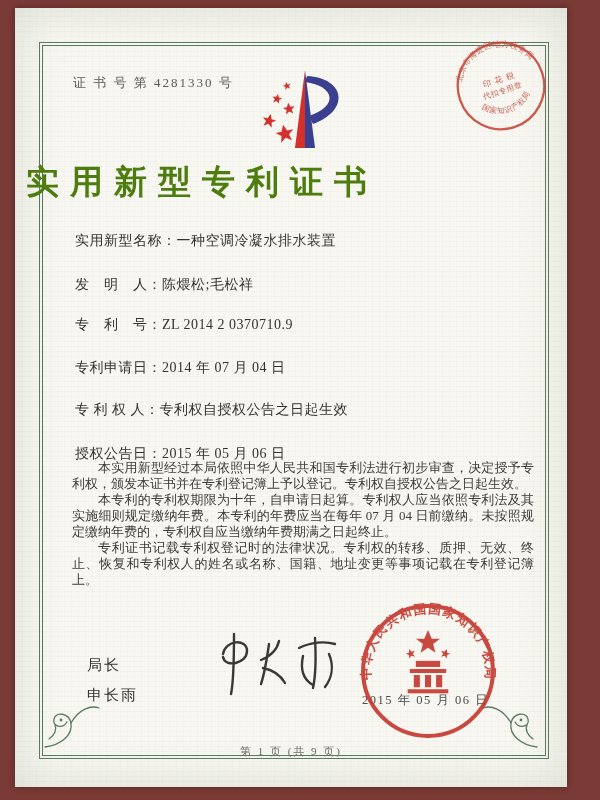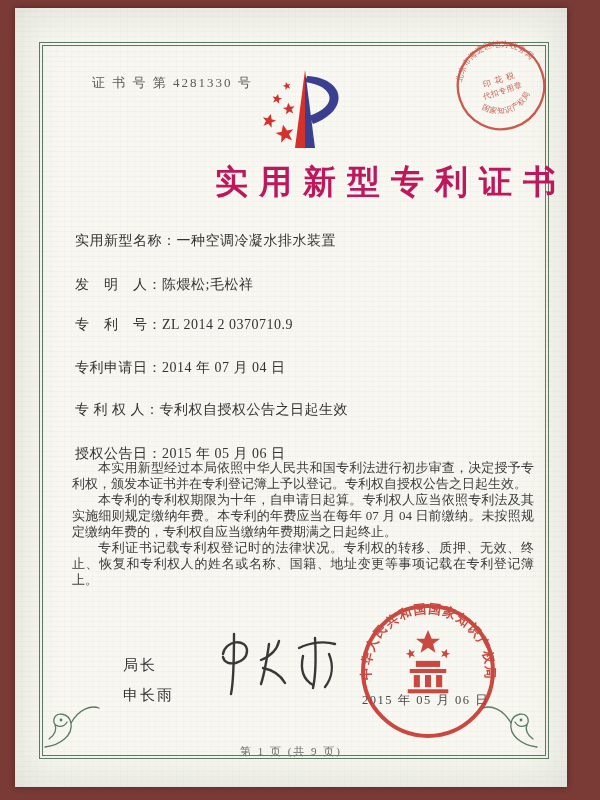--- a/index.html
+++ b/index.html
@@ -24,41 +24,41 @@
     border:1px solid #5a7a61;
   }
   .frame::after{
     content:"";position:absolute;inset:2px;border:1px solid #5a7a61;
   }
   .corner{position:absolute;width:62px;height:62px;}
   .corner.bl{left:26px;bottom:36px;}
   .corner.br{right:26px;bottom:36px;transform:scaleX(-1);}
   .cert-number{
     position:absolute;left:58px;top:66px;
-    font-size:13px;letter-spacing:2px;color:#5a5a5a;margin-left:19px;
+    font-size:13px;letter-spacing:2px;color:#5a5a5a;
   }
   .logo{position:absolute;left:228px;top:58px;width:134px;height:94px;}
   .title{
-    position:absolute;left:0;top:152px;width:100%;text-align:right;
-    font-size:33px;font-weight:600;letter-spacing:11px;color:#be185d;
+    position:absolute;left:0;top:152px;width:100%;text-align:left;
+    font-size:33px;font-weight:600;letter-spacing:11px;color:#4d7c0f;
     text-indent:11px;
   }
   .field{
     position:absolute;left:60px;width:462px;
     font-size:14px;color:#333;letter-spacing:.5px;white-space:nowrap;
   }
   .f0{top:224px}.f1{top:268px}.f2{top:308px}.f3{top:351px}.f4{top:393px}.f5{top:437px}
   .paragraphs{
     position:absolute;left:57px;top:452px;width:462px;
     font-size:13px;line-height:16px;color:#3c3c3c;text-align:justify;
   }
   .paragraphs p{margin:0;text-indent:2em;}
   .signer{
     position:absolute;left:72px;top:642px;
-    font-size:15px;color:#333;line-height:30px;letter-spacing:2px;margin-left:36px;
+    font-size:15px;color:#333;line-height:30px;letter-spacing:2px;
   }
   .signature{position:absolute;left:188px;top:618px;width:150px;height:80px;}
   .seal-date{
     position:absolute;left:347px;top:684px;z-index:1;
     font-size:12.5px;color:#4a4a4a;letter-spacing:1.5px;white-space:nowrap;
   }
   .office-seal{
     position:absolute;left:342px;top:592px;width:142px;height:142px;
     z-index:2;opacity:.9;
   }

